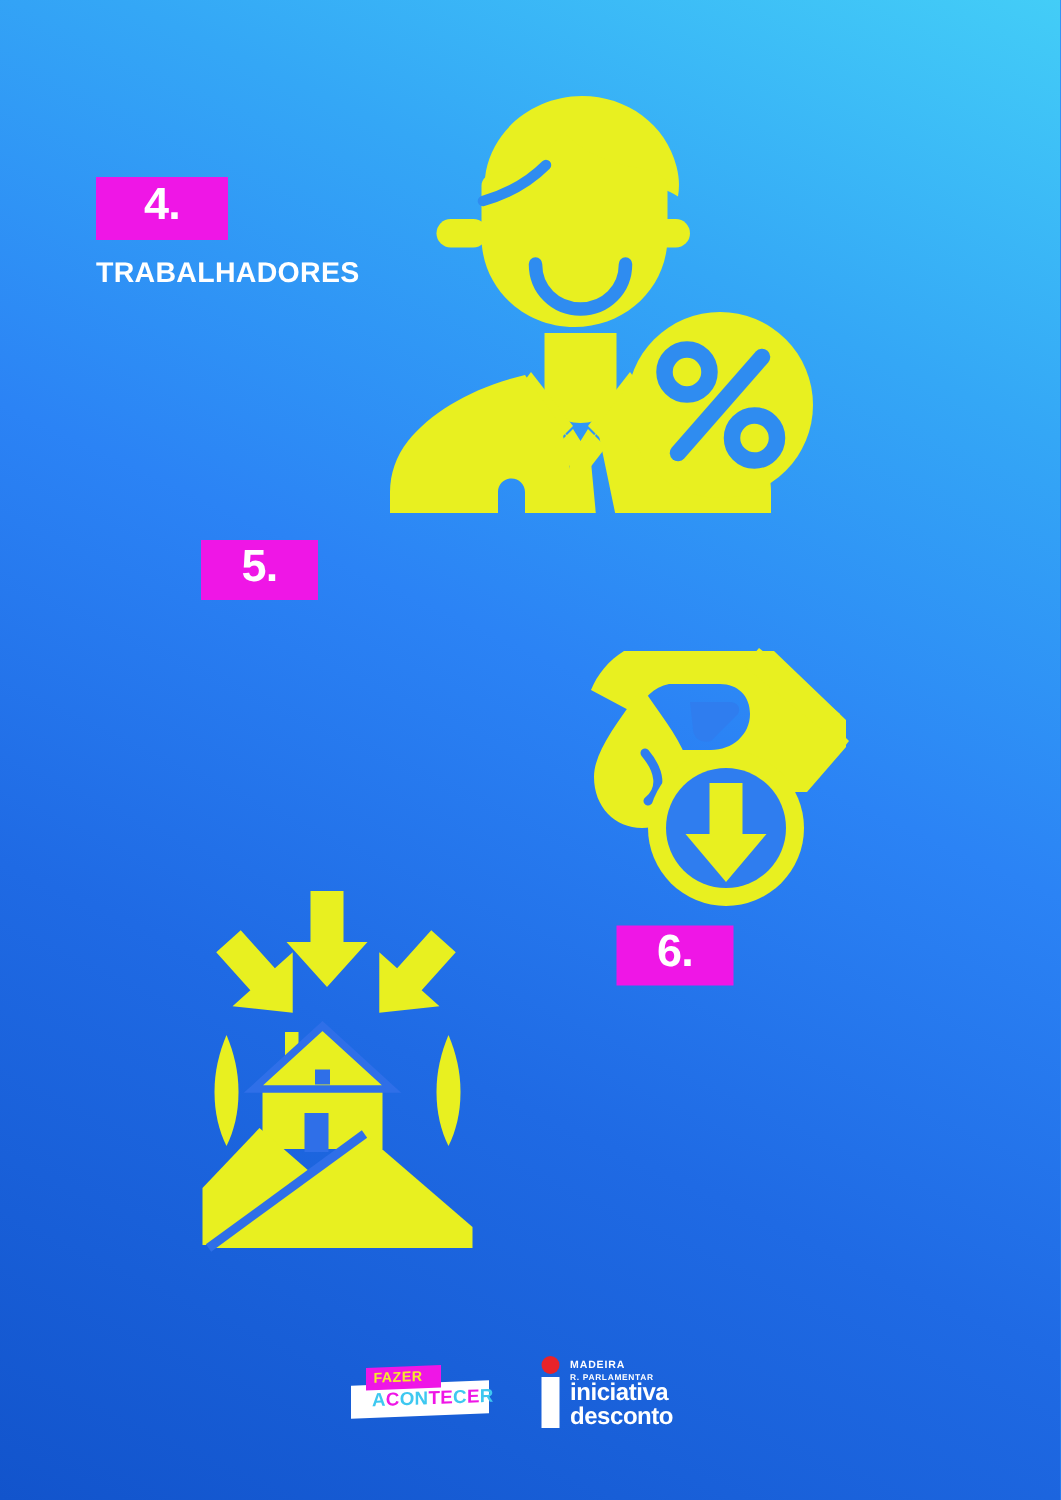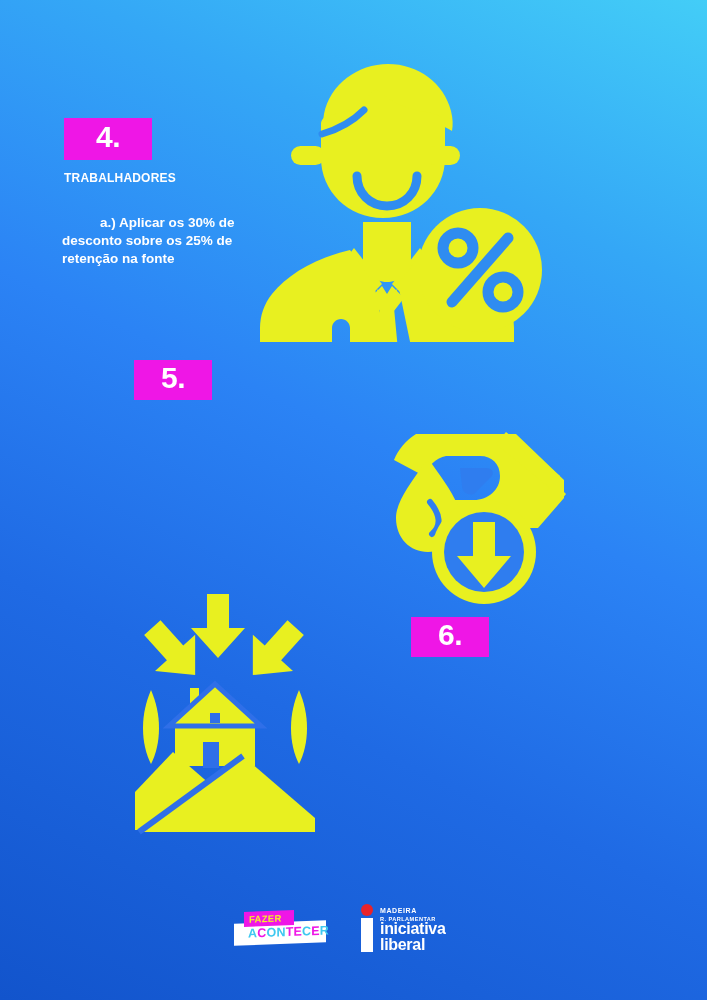--- a/index.html
+++ b/index.html
@@ -41,21 +41,21 @@
   .body-text{
     position:absolute;
     color:#ffffff;
     font-weight:bold;
     line-height:1.32;
   }
   .body-text .indent{ padding-left:38px; }
 
   
   #b4-badge{ left:64px; top:118px; width:88px; height:42px; font-size:30px; }
-  #b4-head  { left:64px; top:170px; width:220px; font-size:12px; line-height:1.42; }
+  #b4-head  { left:64px; top:170px; width:220px; font-size:19px; line-height:1.42; }
   #b4-body  { left:62px; top:214px; width:180px; font-size:13.5px; }
 
   #b5-badge{ left:134px; top:360px; width:78px; height:40px; font-size:30px; }
   #b5-head { left:134px; top:404px; width:180px; font-size:13.5px; line-height:1.47; }
 
   #b6-badge{ left:411px; top:617px; width:78px; height:40px; font-size:30px; }
   #b6-head { left:411px; top:663px; width:200px; font-size:13.5px; line-height:1.45; }
 
   
   .icon-wrap{position:absolute;}
@@ -109,24 +109,20 @@
 <div id="poster">
 
   <div class="num-badge" id="b4-badge">
     <span>4.</span>
   </div>
 
   <div class="heading" id="b4-head">
     <div>TRABALHADORES</div>
   </div>
 
-  <div class="body-text" id="b4-body">
-    <span class="indent">a.) Aplicar os 30%</span>
-    <span>de desconto sobre os 25% de retenção na fonte</span>
-  </div>
 
   <div class="icon-wrap" id="icon-worker">
     <svg viewBox="0 0 286 290" width="286" height="290" aria-hidden="true">
       <g fill="#e8f020">
 
         <path d="M66 62c6-30 34-50 64-50s56 19 63 47c2 8 2 14 1 20-6-4-16-8-30-10-20-3-34-9-45-18-8 10-22 19-38 22-7 1-12 3-15 5-1-5-1-11 0-16z"></path>
 
         <path d="M63 72c0-5 4-8 10-9 18-3 33-12 41-23 2-3 6-3 8 0 11 10 26 17 46 20 12 2 19 6 19 12v34c0 33-27 60-62 60s-62-27-62-60V72z"></path>
 
         <rect x="33" y="94" width="34" height="19" rx="9.5"></rect>
@@ -271,19 +267,19 @@
 
     <div id="logo-il">
       <div id="il-dot"></div>
       <div id="il-bar"></div>
       <div id="il-madeira">
         <div>MADEIRA</div>
         <div class="sub">R. PARLAMENTAR</div>
       </div>
       <div id="il-name">
         <div>iniciativa</div>
-        <div>liberal</div>
+        <div>desconto</div>
       </div>
     </div>
 
   </div>
 
 </div>
 
 </body></html>

